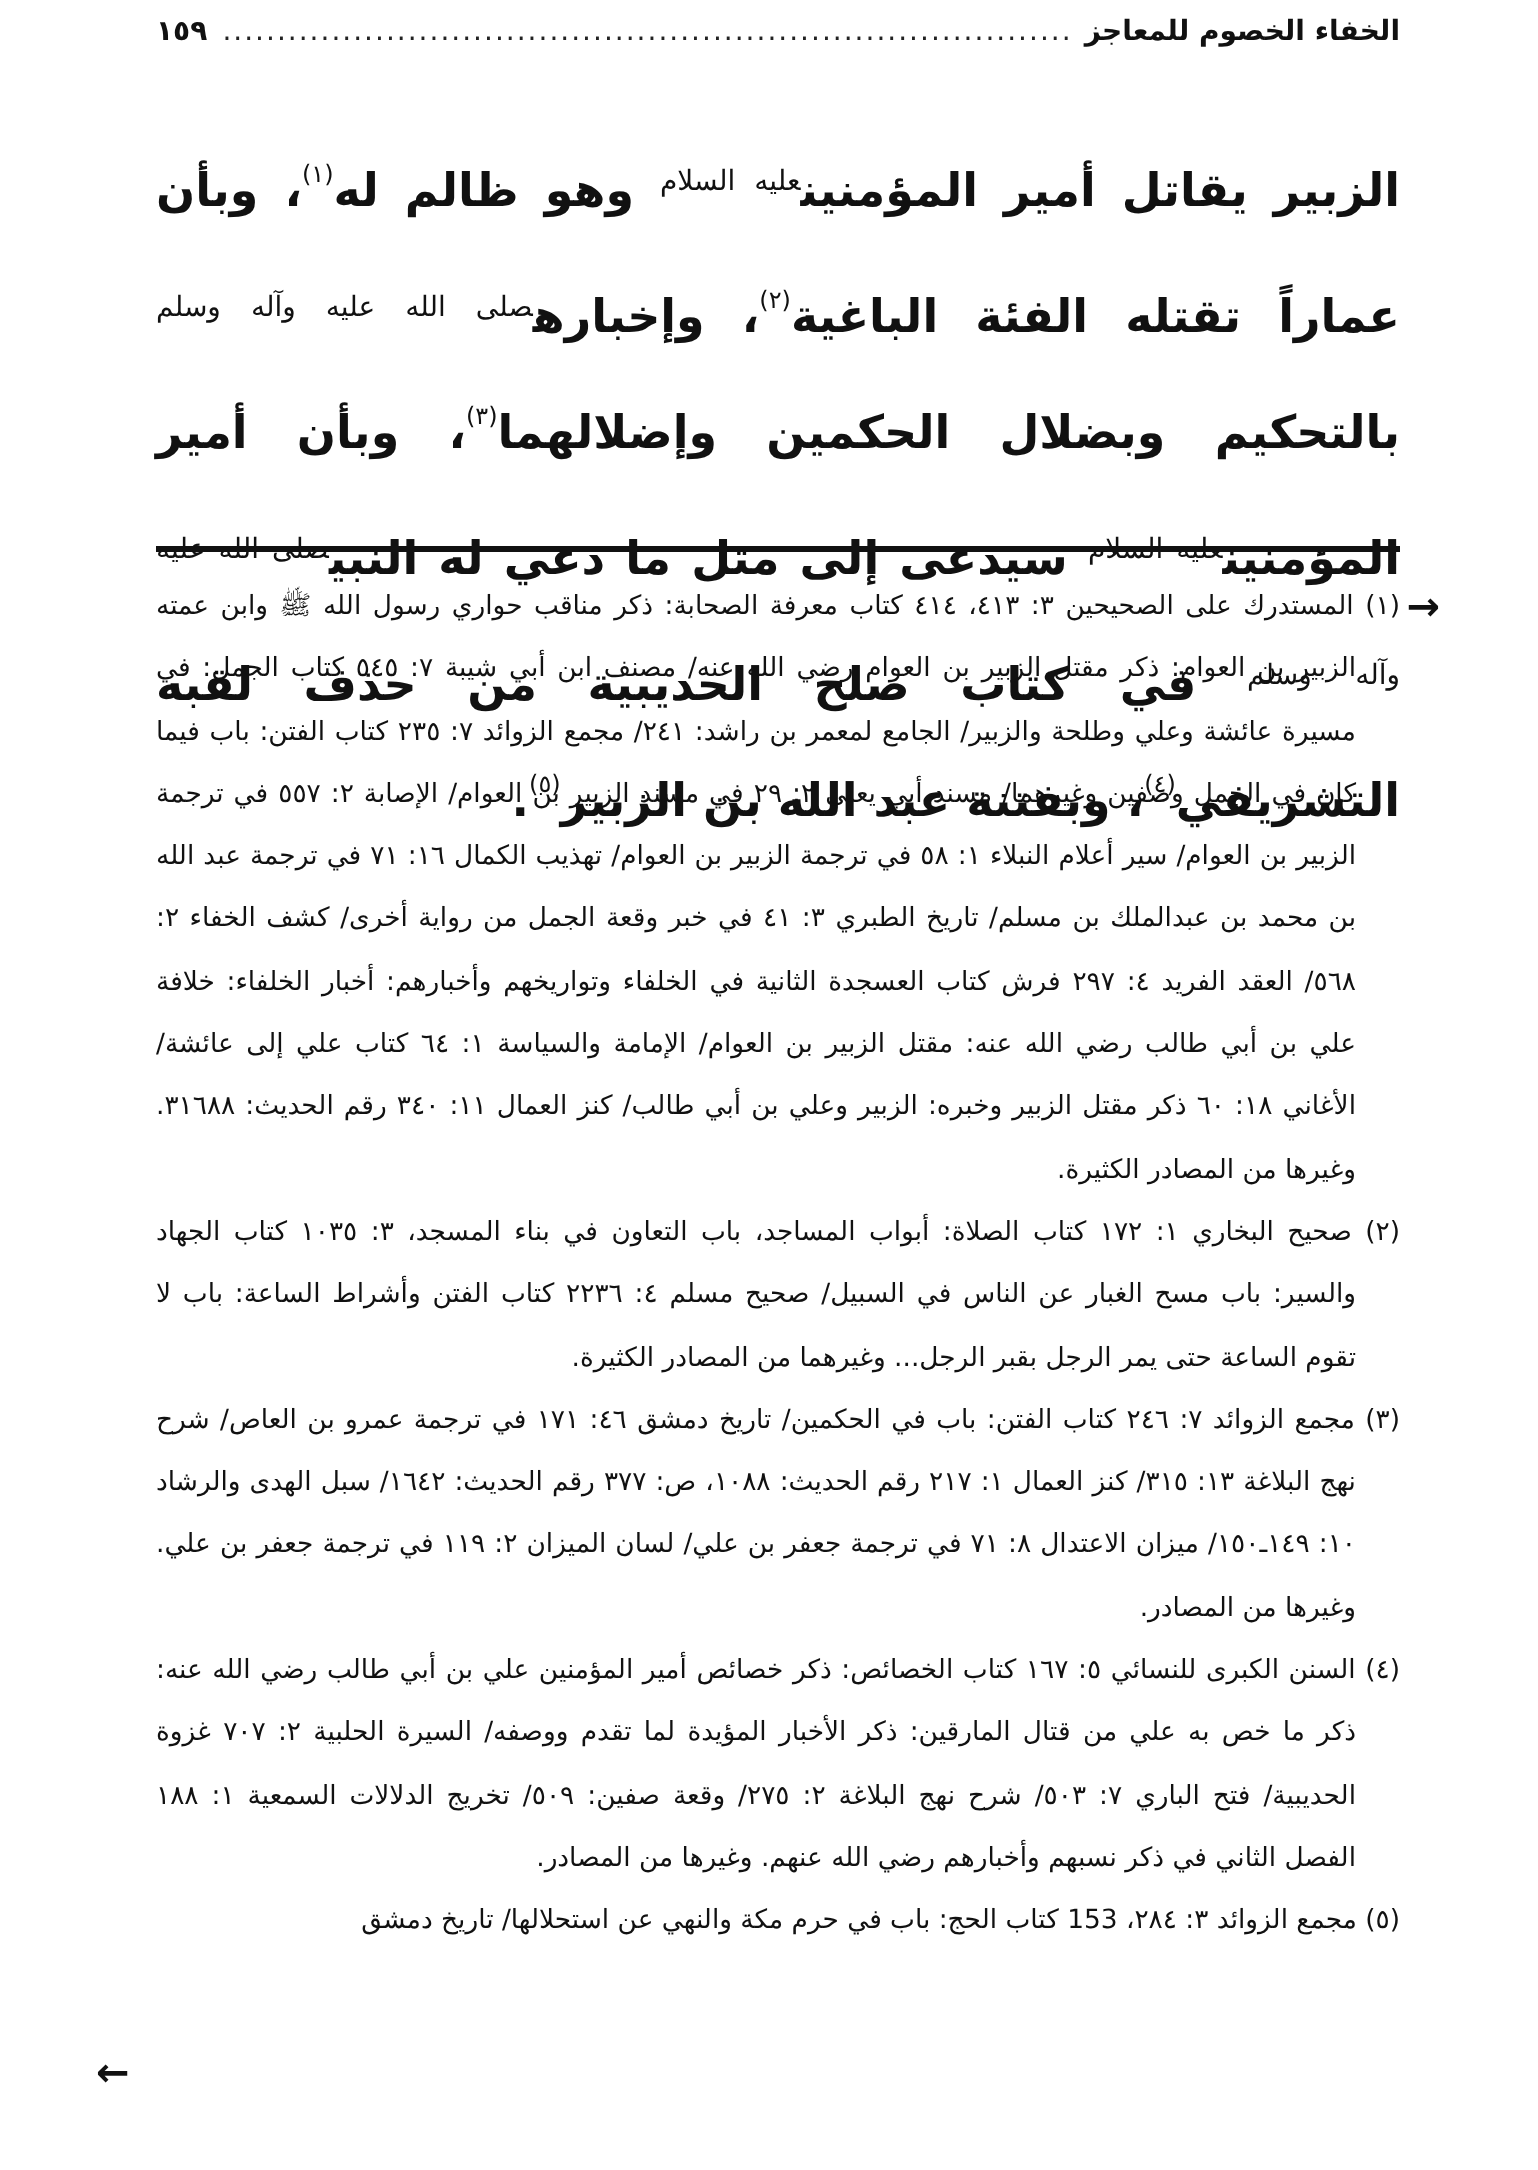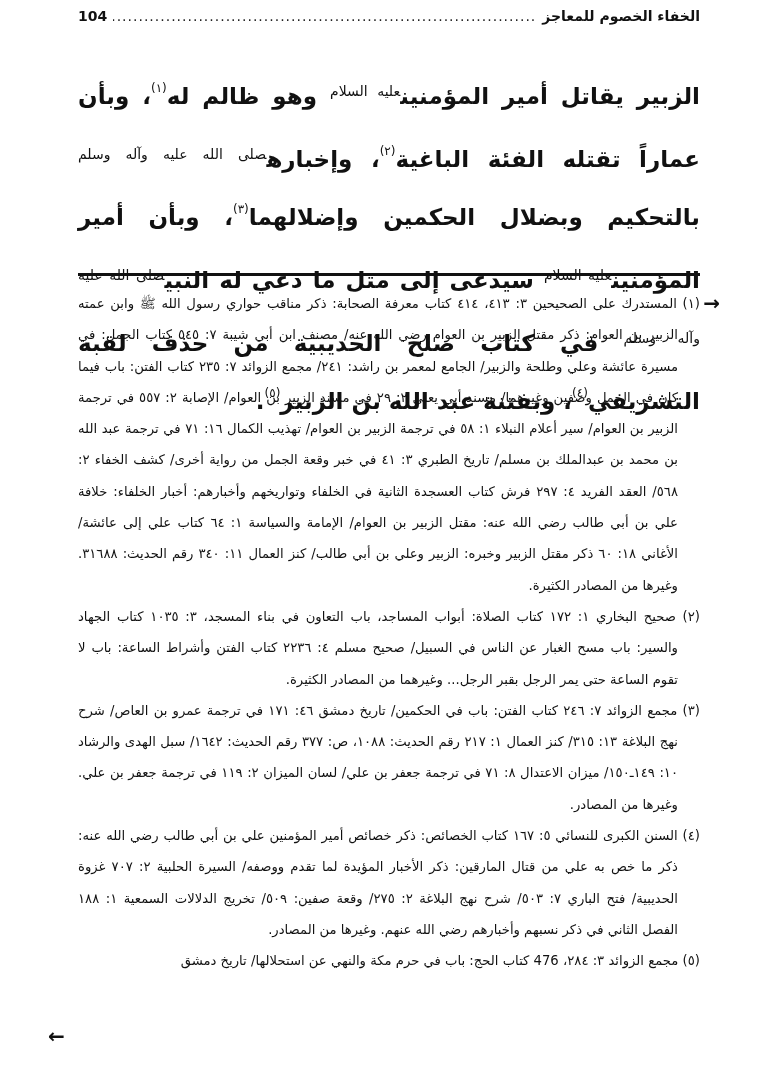--- a/index.html
+++ b/index.html
@@ -43,21 +43,21 @@
     .arrow-next { top: 1026px; left: -30px; }
   </style>
 </head>
 <body>
 
 <div class="page">
 
   <div class="header">
     <span>الخفاء الخصوم للمعاجز</span>
     <span class="dots"></span>
-    <span>104</span>
+    <span>١٥٩</span>
   </div>
 
   <div class="main">
     <p>
       <span>الزبير يقاتل أمير المؤمنين</span><span class="honorific">عليه السلام</span><span> وهو ظالم له</span><sup>(١)</sup><span>، وبأن عماراً تقتله الفئة الباغية</span><sup>(٢)</sup><span>، وإخباره</span><span class="honorific">صلى الله عليه وآله وسلم</span><span> بالتحكيم وبضلال الحكمين وإضلالهما</span><sup>(٣)</sup><span>، وبأن أمير المؤمنين</span><span class="honorific">عليه السلام</span><span> سيدعى إلى مثل ما دعي له النبي</span><span class="honorific">صلى الله عليه وآله وسلم</span><span> في كتاب صلح الحديبية من حذف لقبه التشريفي</span><sup>(٤)</sup><span>، وبفتنة عبد الله بن الزبير</span><sup>(٥)</sup><span>.</span>
     </p>
   </div>
 
   <div class="sep"></div>
 
@@ -75,18 +75,18 @@
     <p class="fn">
       <span>(٣)</span>
       <span>مجمع الزوائد ٧: ٢٤٦ كتاب الفتن: باب في الحكمين/ تاريخ دمشق ٤٦: ١٧١ في ترجمة عمرو بن العاص/ شرح نهج البلاغة ١٣: ٣١٥/ كنز العمال ١: ٢١٧ رقم الحديث: ١٠٨٨، ص: ٣٧٧ رقم الحديث: ١٦٤٢/ سبل الهدى والرشاد ١٠: ١٤٩ـ١٥٠/ ميزان الاعتدال ٨: ٧١ في ترجمة جعفر بن علي/ لسان الميزان ٢: ١١٩ في ترجمة جعفر بن علي. وغيرها من المصادر.</span>
     </p>
     <p class="fn">
       <span>(٤)</span>
       <span>السنن الكبرى للنسائي ٥: ١٦٧ كتاب الخصائص: ذكر خصائص أمير المؤمنين علي بن أبي طالب رضي الله عنه: ذكر ما خص به علي من قتال المارقين: ذكر الأخبار المؤيدة لما تقدم ووصفه/ السيرة الحلبية ٢: ٧٠٧ غزوة الحديبية/ فتح الباري ٧: ٥٠٣/ شرح نهج البلاغة ٢: ٢٧٥/ وقعة صفين: ٥٠٩/ تخريج الدلالات السمعية ١: ١٨٨ الفصل الثاني في ذكر نسبهم وأخبارهم رضي الله عنهم. وغيرها من المصادر.</span>
     </p>
     <p class="fn">
       <span>(٥)</span>
-      <span>مجمع الزوائد ٣: ٢٨٤، 476 كتاب الحج: باب في حرم مكة والنهي عن استحلالها/ تاريخ دمشق</span>
+      <span>مجمع الزوائد ٣: ٢٨٤، 153 كتاب الحج: باب في حرم مكة والنهي عن استحلالها/ تاريخ دمشق</span>
     </p>
   </div>
 
   <span class="arrow arrow-next">←</span>
 </div>
 
 </body></html>

